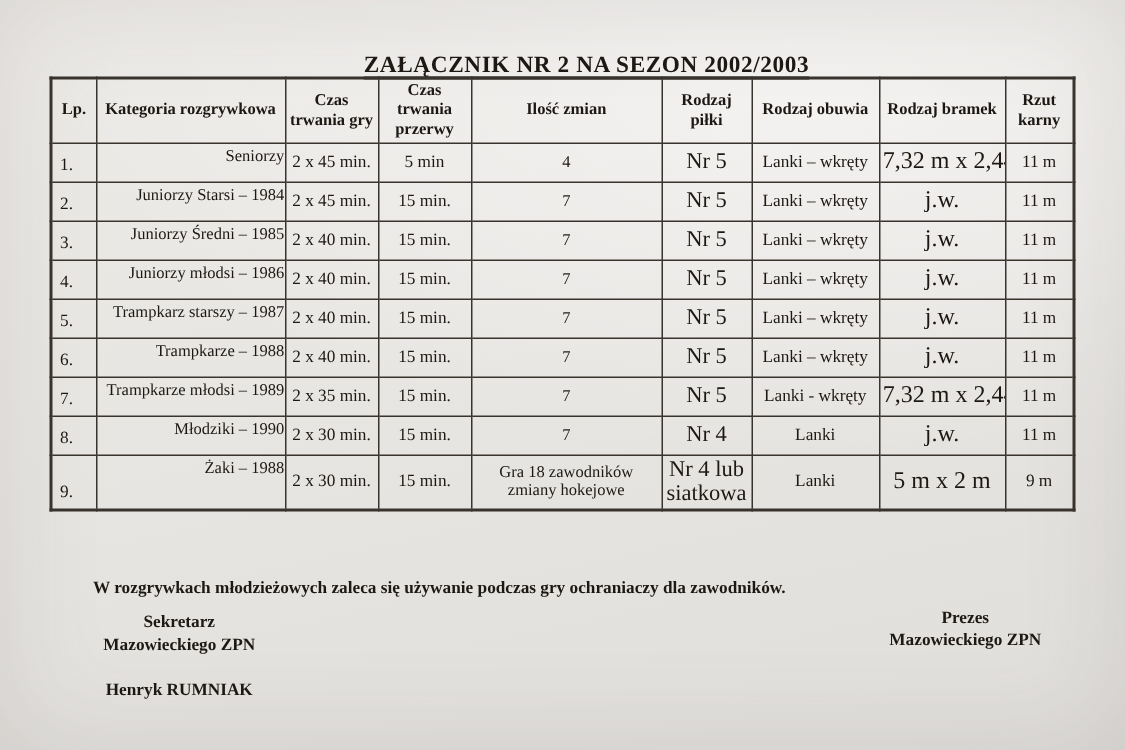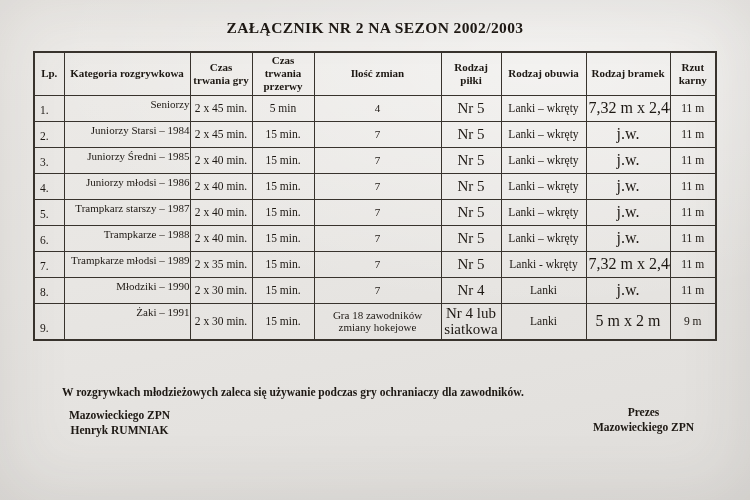--- a/index.html
+++ b/index.html
@@ -8,23 +8,23 @@
     width:750px;height:500px;
     overflow:hidden;
     background:
       radial-gradient(120% 90% at 72% 12%, rgba(255,255,255,.45), rgba(255,255,255,0) 55%),
       linear-gradient(168deg,#edebe8 0%,#e8e6e3 45%,#e0dedb 100%);
     box-shadow: inset 0 0 70px rgba(90,85,78,.14);
     font-family:"Liberation Serif","DejaVu Serif",serif;
     color:#1d1813;
   }
   .title{
-    position:absolute; top:19px; left:34px; width:682px; margin:0;
+    position:absolute; top:19px; left:34px; width:682px; margin:16px;
     text-align:center; font-size:15.5px; font-weight:bold; letter-spacing:.4px;
-    text-underline-offset:3px; text-decoration-thickness:1.5px;
+    text-decoration:underline; text-underline-offset:3px; text-decoration-thickness:1.5px;
   }
   .reg-table{
     position:absolute; top:51px; left:33px; width:682px;
     table-layout:fixed; border-collapse:collapse;
     border:2px solid #38332d;
   }
   .reg-table th,.reg-table td{ border:1px solid #38332d; overflow:hidden; }
   .reg-table thead tr{ height:40px; }
   .reg-table tbody tr{ height:26px; }
   .reg-table th{
@@ -42,21 +42,21 @@
   td.c7{ font-size:16px; white-space:nowrap; }
   .col0{width:30px}.col1{width:126px}.col2{width:62px}.col3{width:62px}
   .col4{width:127px}.col5{width:60px}.col6{width:85px}.col7{width:84px}.col8{width:46px}
   .note{
     position:absolute; left:62px; top:386px; margin:0;
     font-size:11.5px; font-weight:bold;text-align:right;
   }
   .sig{ position:absolute; text-align:center; font-weight:bold; font-size:11.5px; line-height:1.3; }
   .sig-left{ left:42px; top:408px; width:155px; }
   .sig-right{ left:556px; top:405px; width:175px; }
-  .sig-name{ }
+  .sig-name{ margin-top:15px; }
 </style>
 </head>
 <body>
 
 <div class="page">
 
   <h1 class="title">ZAŁĄCZNIK NR 2 NA SEZON 2002/2003</h1>
 
   <table class="reg-table">
     <colgroup>
@@ -167,35 +167,36 @@
           <td class="c2">2 x 30 min.</td>
           <td class="c3">15 min.</td>
           <td class="c4">7</td>
           <td class="c5">Nr 4</td>
           <td class="c6">Lanki</td>
           <td class="c7">j.w.</td>
           <td class="c8">11 m</td>
         </tr>
         <tr>
           <td class="c0">9.</td>
-          <td class="c1">Żaki – 1991</td>
+          <td class="c1">Żaki – 1988</td>
           <td class="c2">2 x 30 min.</td>
           <td class="c3">15 min.</td>
           <td class="c4">Gra 18 zawodników zmiany hokejowe</td>
           <td class="c5">Nr 4 lub siatkowa</td>
           <td class="c6">Lanki</td>
           <td class="c7">5 m x 2 m</td>
           <td class="c8">9 m</td>
         </tr>
       </tbody>
   </table>
 
   <p class="note">W rozgrywkach młodzieżowych zaleca się używanie podczas gry ochraniaczy dla zawodników.</p>
 
   <div class="sig sig-left">
+    <div>Sekretarz</div>
     <div>Mazowieckiego ZPN</div>
     <div class="sig-name">Henryk RUMNIAK</div>
   </div>
 
   <div class="sig sig-right">
     <div>Prezes</div>
     <div>Mazowieckiego ZPN</div>
   </div>
 
 </div>

